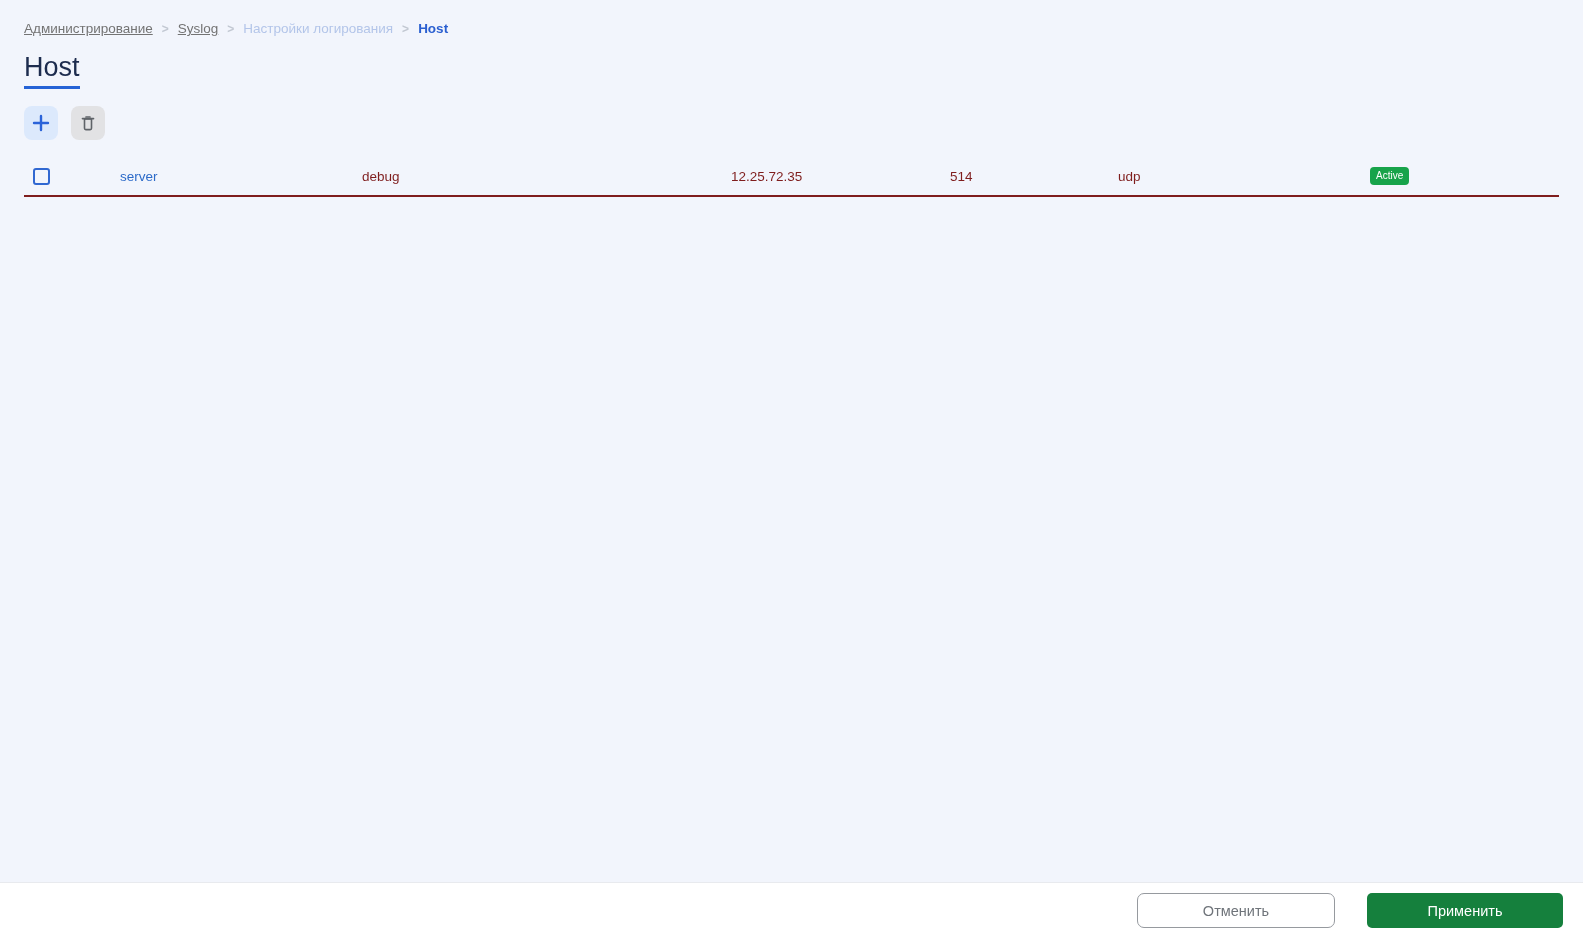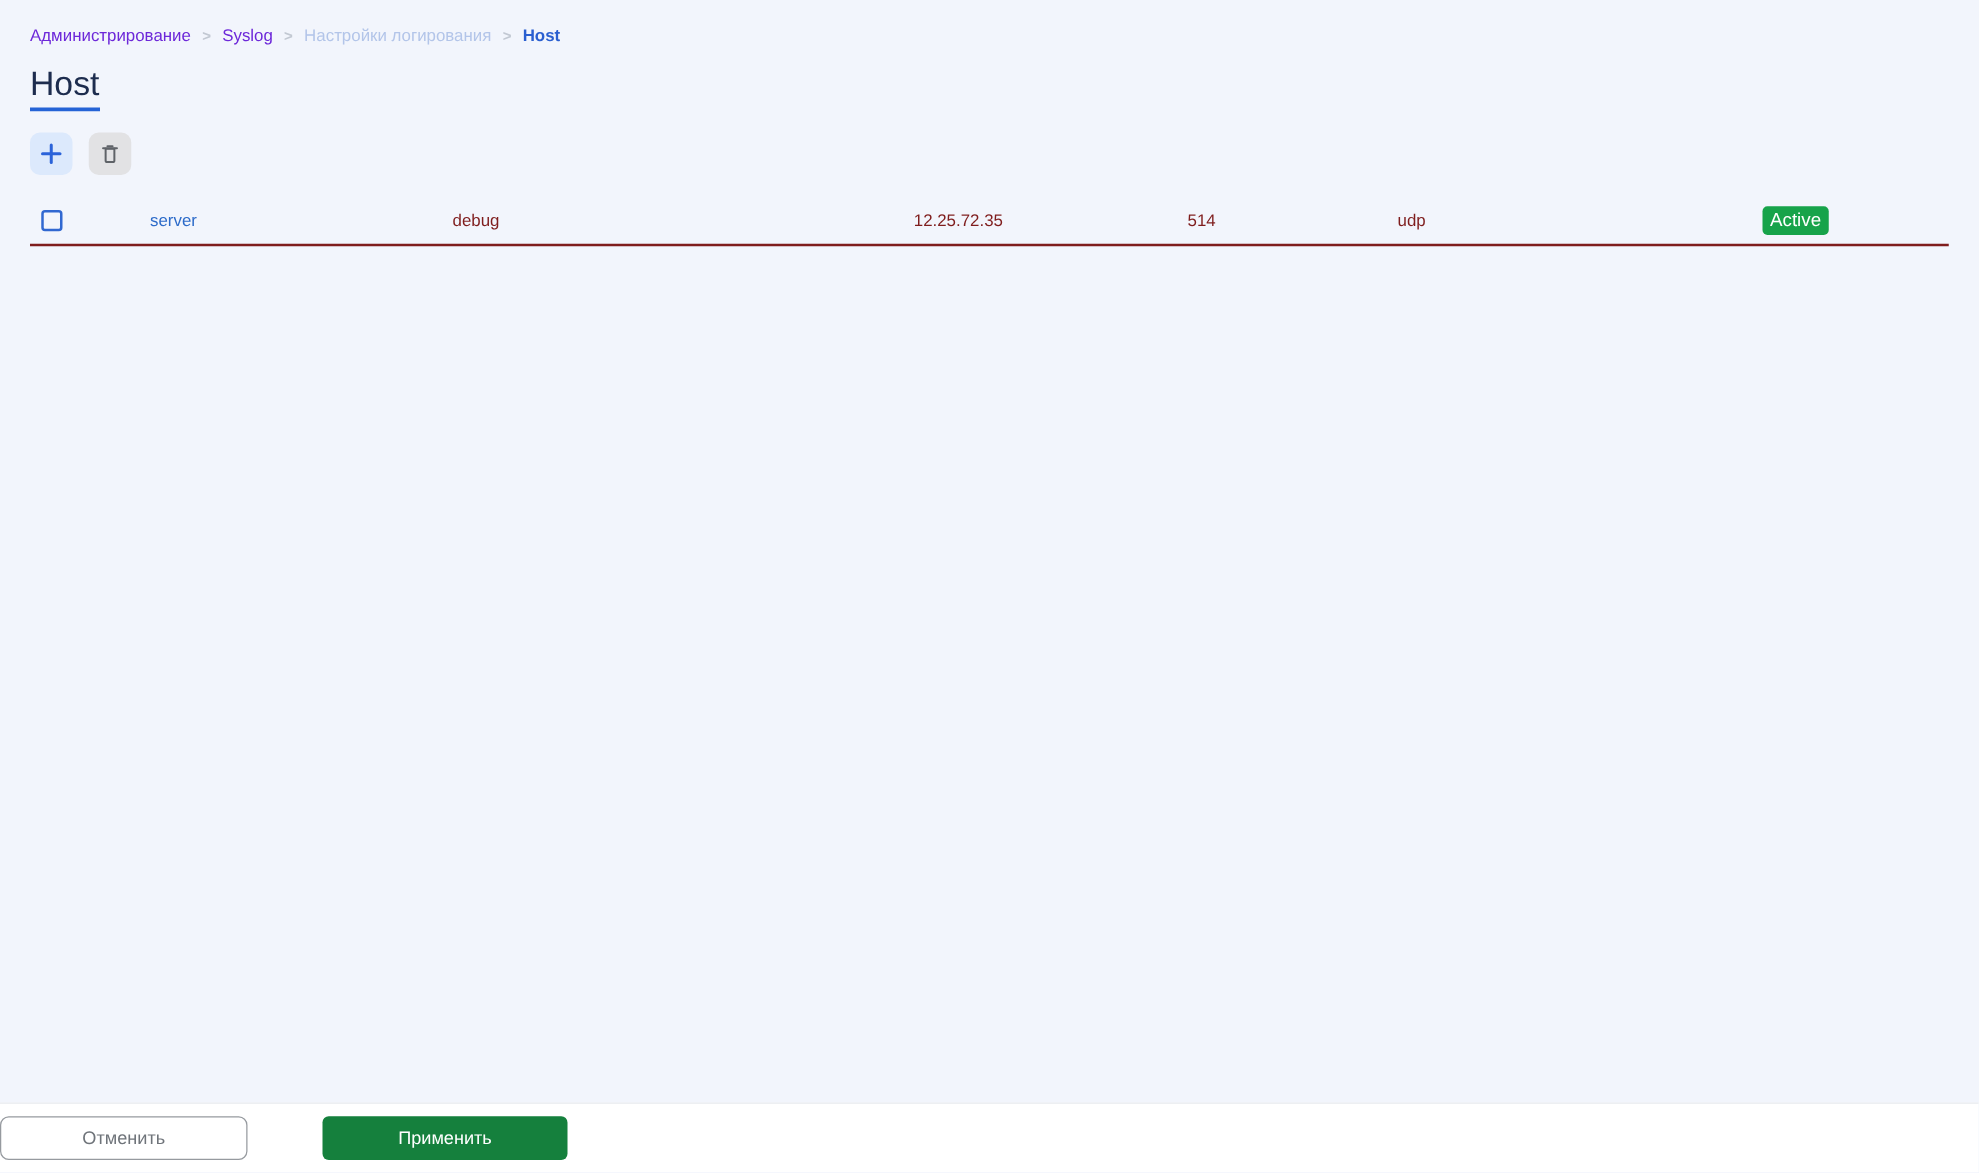--- a/index.html
+++ b/index.html
@@ -10,21 +10,21 @@
     position: relative;
     color: #3a3f46;
   }
   .content { padding: 0 24px; }
 
   
   .breadcrumb {
     display: flex; align-items: center; gap: 9px;
     padding-top: 21px; font-size: 13.5px;
   }
-  .crumb-muted { color: #6d28d9; cursor: default; }
+  .crumb-muted { color: #737373; cursor: default; text-decoration: underline; }
   .crumb-link { color: #b3c5e9; cursor: pointer; }
   .crumb-active { color: #2a5fd0; font-weight: 600; }
   .crumb-sep { color: #c2c8d2; font-size: 12px; font-weight: 700; }
 
   
   h1.page-title {
     display: inline-block;
     margin-top: 15px;
     font-size: 27px; font-weight: 500; color: #1d2c4e;
     border-bottom: 3px solid #2563d6;
@@ -65,31 +65,31 @@
   input[type="checkbox"].cbx {
     appearance: none; -webkit-appearance: none;
     width: 17px; height: 17px;
     border: 2px solid #3168d1; border-radius: 3px;
     background: transparent; cursor: pointer; margin: 0;
   }
 
   .badge {
     display: inline-block;
     background: #17a34a; color: #ffffff;
-    font-size: 15px; line-height: 1;
-    padding: 4px 6px; border-radius: 4px; margin-left: 40px;
+    font-size: 10px; line-height: 1;
+    padding: 4px 6px; border-radius: 4px;
   }
 
   
   .footer {
     position: absolute; left: 0; bottom: 0;
     width: 100%; height: 56px;
     background: #ffffff; border-top: 1px solid #e8eaee;
-    display: flex; align-items: center; 
-    gap: 28px; padding-right: 34px;
+    display: flex; align-items: center; justify-content: flex-end;
+    gap: 0; padding-right: 20px;
   }
   .btn {
     height: 35px; font-size: 14.5px; font-family: inherit;
     display: flex; align-items: center; justify-content: center;
     cursor: pointer;
   }
   .btn-cancel {
     width: 198px; background: #ffffff; color: #6f747a;
     border: 1px solid #969a9f; border-radius: 7px;
   }

